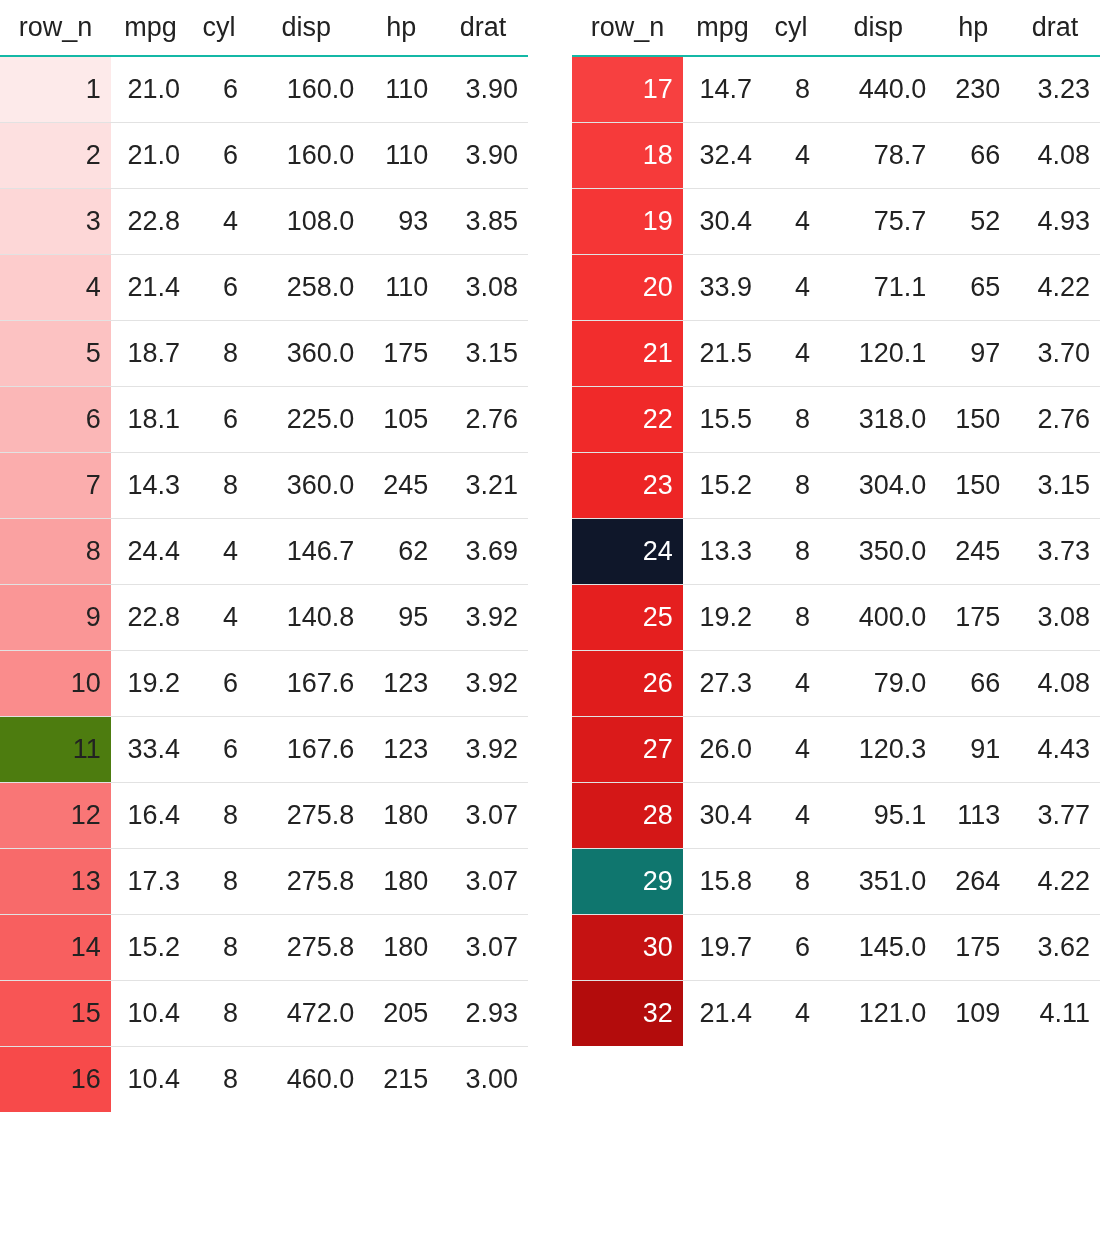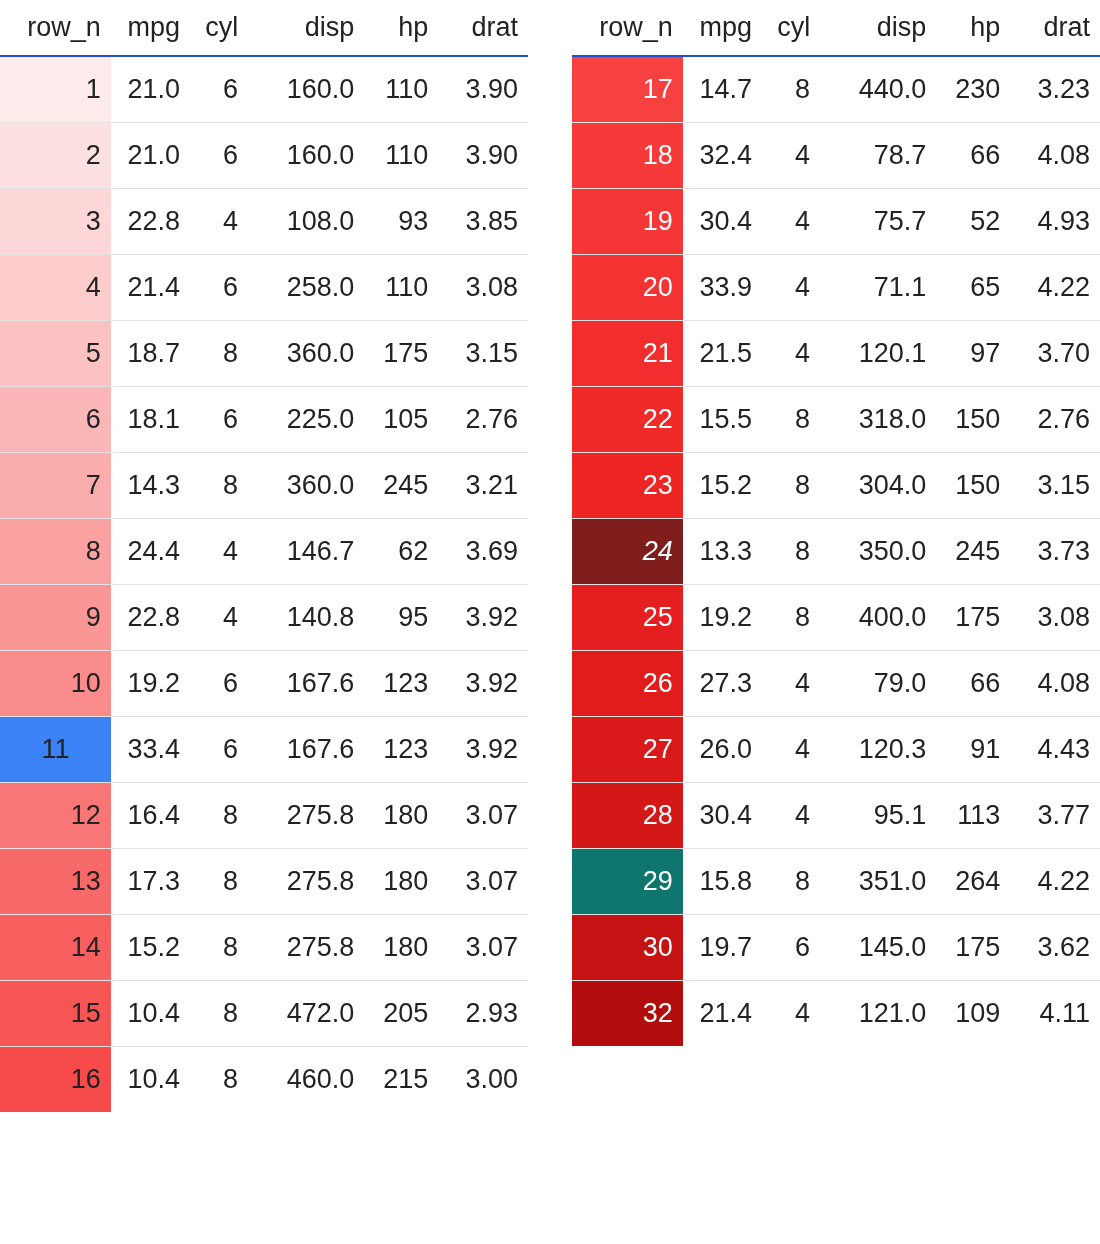--- a/index.html
+++ b/index.html
@@ -29,23 +29,23 @@
   table {
     border-collapse: collapse;
     width: 100%;
     table-layout: fixed;
     font-size: 27px;
   }
   thead th {
     font-weight: 400;
     font-size: 27px;
     color: #222222;
-    text-align: right;
+    text-align: center;
     padding: 4px 10px 12px 10px;
-    border-bottom: 2px solid #1d4ed8;
+    border-bottom: 2px solid #14b8a6;
     white-space: nowrap;
   }
   tbody td {
     text-align: right;
     padding: 17px 10px 17px 10px;
     border-bottom: 1px solid #e2e2e2;
     white-space: nowrap;
     font-size: 27px;
     color: #222222;
   }
@@ -163,21 +163,21 @@
           </tr>
           <tr>
             <td class="rown" style="background: rgb(250, 140, 140); color: rgb(34, 34, 34);">10</td>
             <td>19.2</td>
             <td>6</td>
             <td>167.6</td>
             <td>123</td>
             <td>3.92</td>
           </tr>
           <tr>
-            <td class="rown" style="background: #3b82f6; color: rgb(34, 34, 34); text-align: center;">11</td>
+            <td class="rown" style="background: #4d7c0f; color: rgb(34, 34, 34);">11</td>
             <td>33.4</td>
             <td>6</td>
             <td>167.6</td>
             <td>123</td>
             <td>3.92</td>
           </tr>
           <tr>
             <td class="rown" style="background: rgb(249, 118, 118); color: rgb(34, 34, 34);">12</td>
             <td>16.4</td>
             <td>8</td>
@@ -292,21 +292,21 @@
           </tr>
           <tr>
             <td class="rown" style="background: rgb(237, 37, 37); color: rgb(255, 255, 255);">23</td>
             <td>15.2</td>
             <td>8</td>
             <td>304.0</td>
             <td>150</td>
             <td>3.15</td>
           </tr>
           <tr>
-            <td class="rown" style="background: #7f1d1d; color: rgb(255, 255, 255); font-style: italic;">24</td>
+            <td class="rown" style="background: #0f172a; color: rgb(255, 255, 255);">24</td>
             <td>13.3</td>
             <td>8</td>
             <td>350.0</td>
             <td>245</td>
             <td>3.73</td>
           </tr>
           <tr>
             <td class="rown" style="background: rgb(229, 31, 31); color: rgb(255, 255, 255);">25</td>
             <td>19.2</td>
             <td>8</td>

